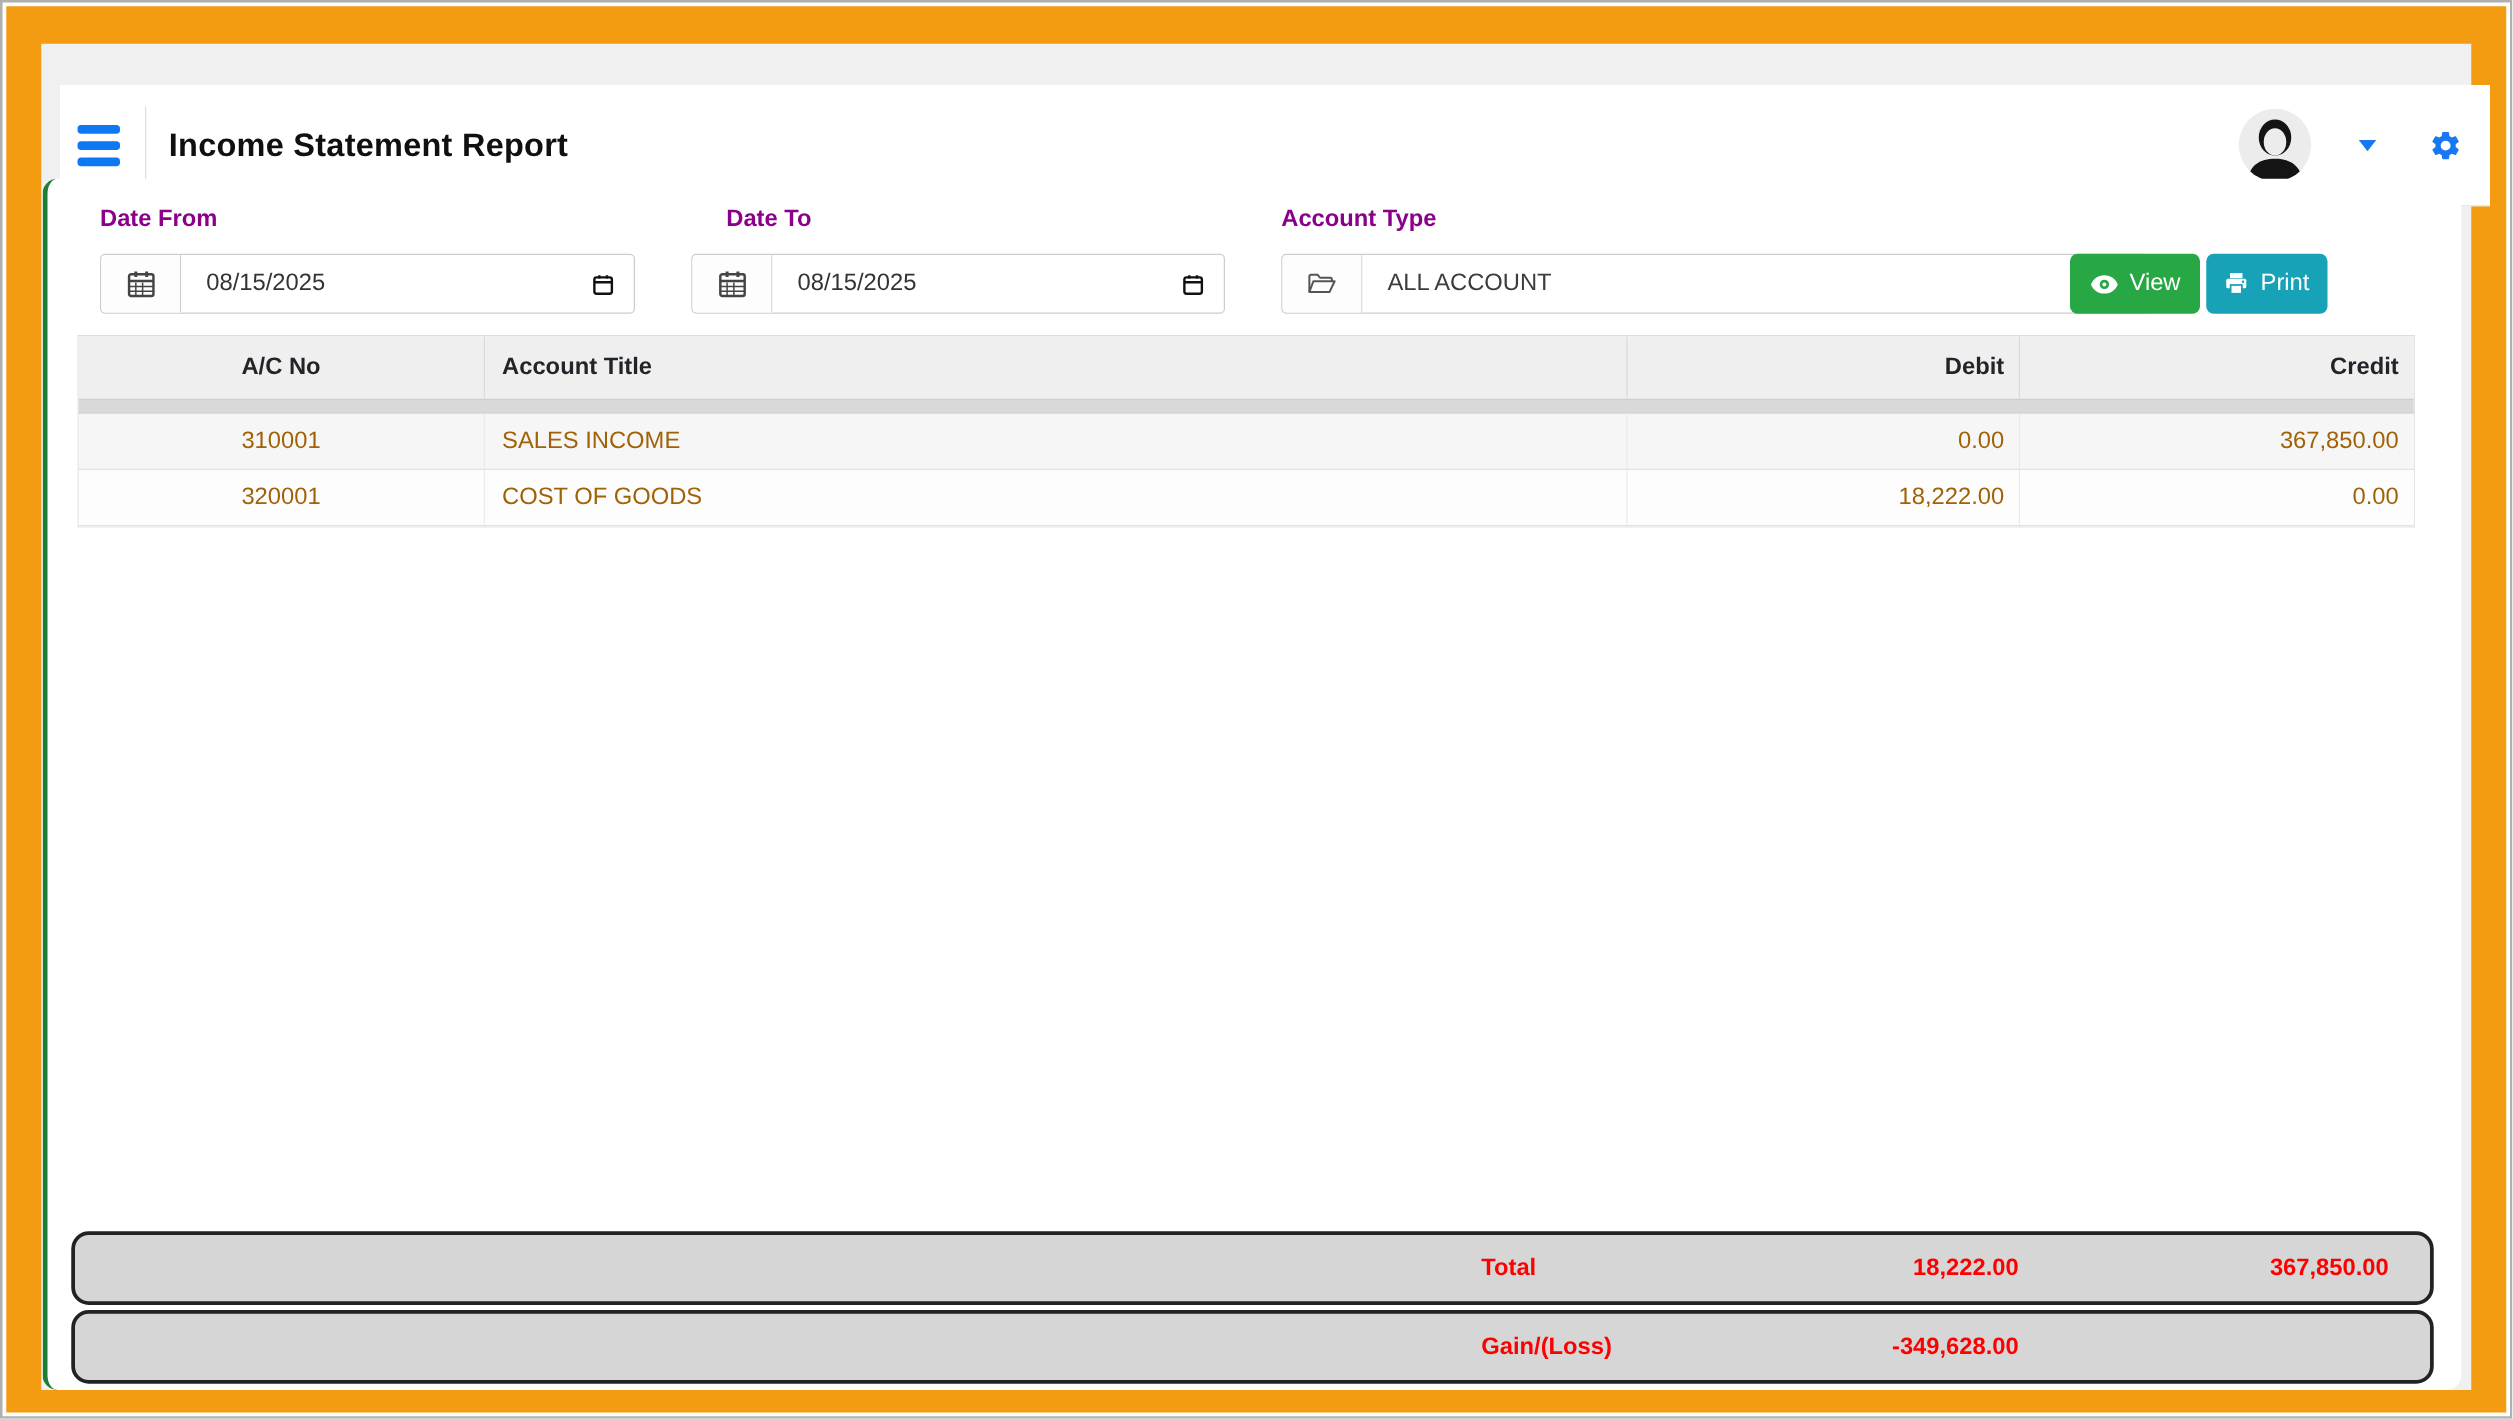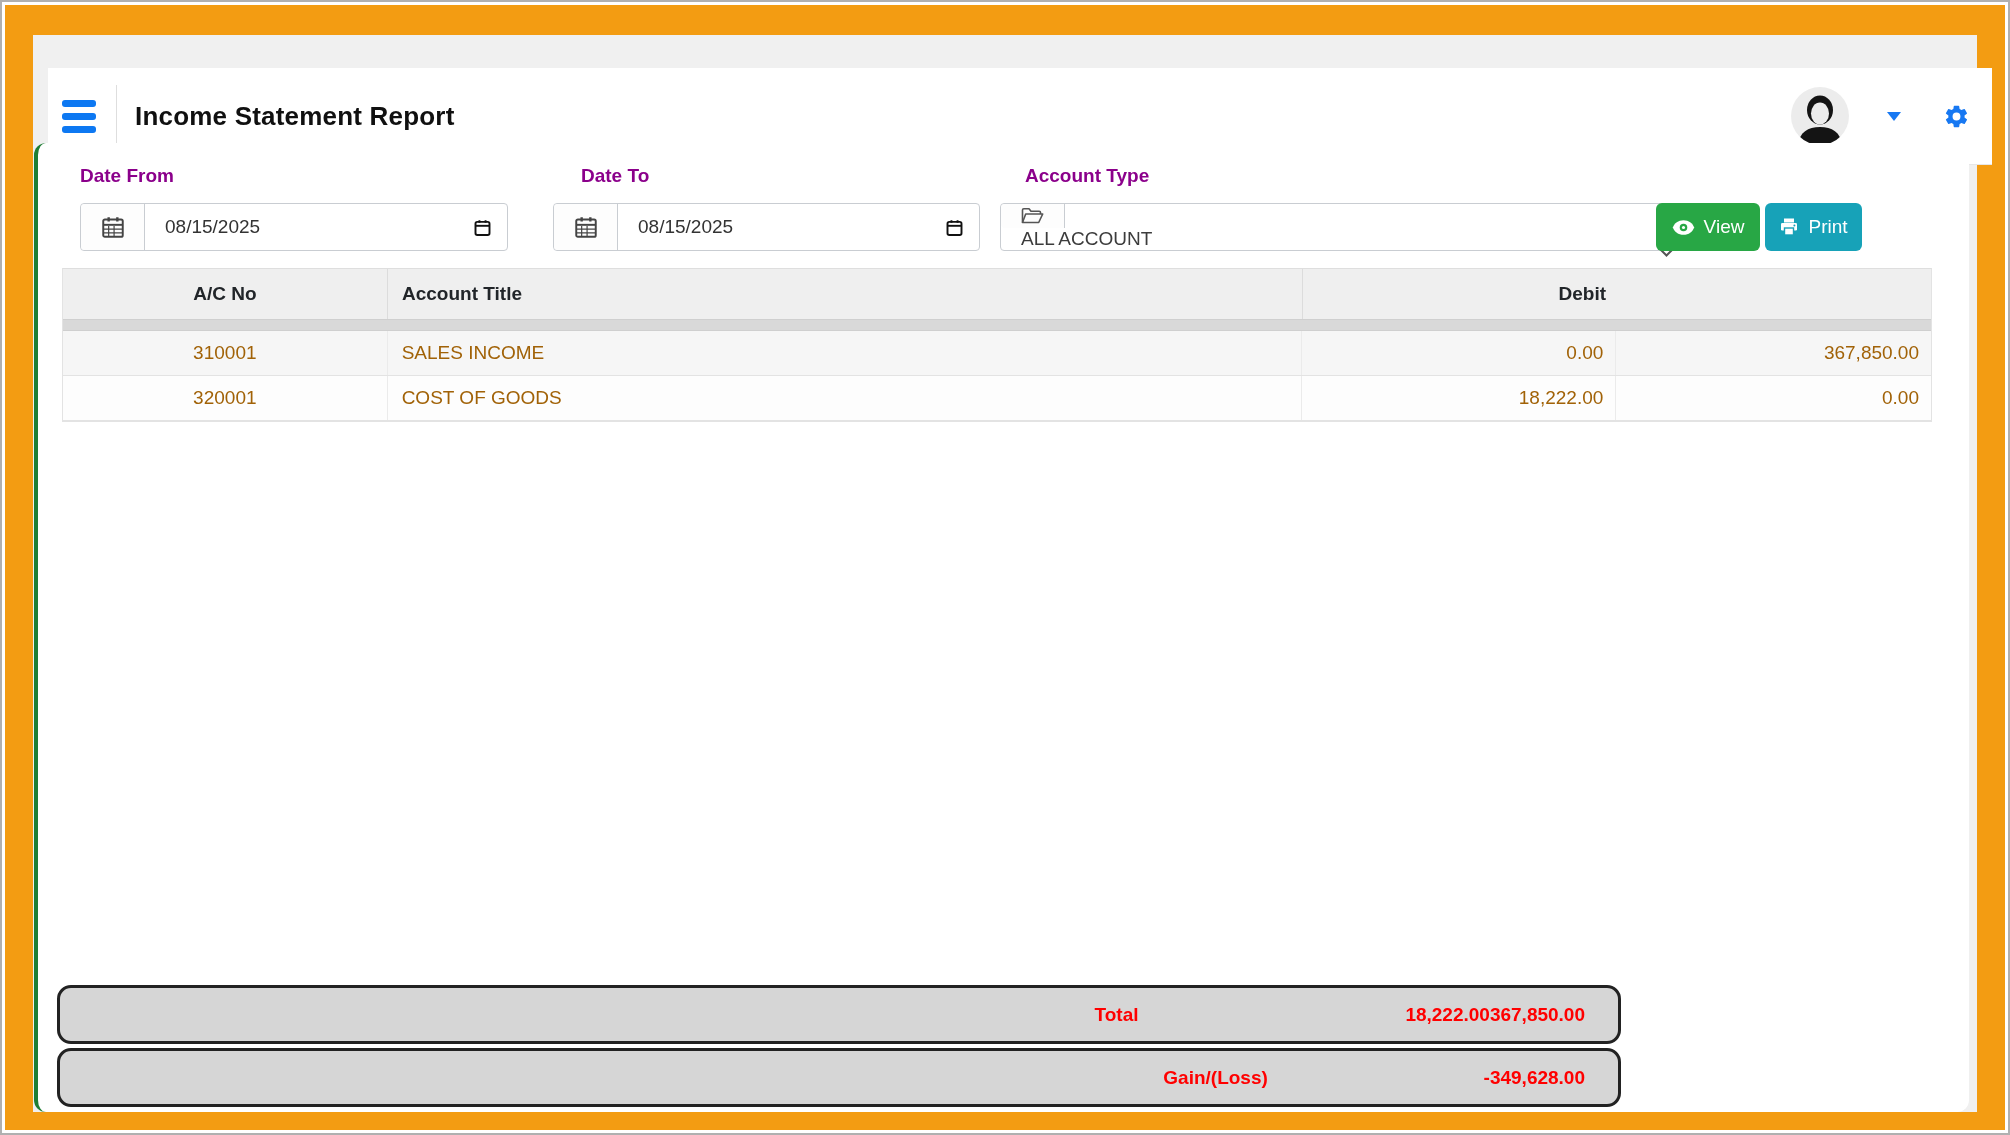--- a/index.html
+++ b/index.html
@@ -28,21 +28,21 @@
   .content { position:absolute; left:1px; top:108px; width:1935px; height:969px; background:#fff;
              border-left:4px solid #1e7e34; border-radius:12px; }
 
   .flt-label { position:absolute; top:22px; font-size:19px; font-weight:700; color:#8b008b; }
   .lbl-datefrom { left:42px; } .lbl-dateto { left:543px; } .lbl-acct { left:987px; }
 
   .input-group { position:absolute; top:60px; height:48px; display:flex; align-items:stretch;
                  border:1px solid #c9cdd2; border-radius:4px; background:#fff; }
   .grp-datefrom { left:42px;  width:428px; }
   .grp-dateto   { left:515px; width:427px; }
-  .grp-acct     { left:962px; width:694px;flex-direction:column; }
+  .grp-acct     { left:987px; width:694px; }
   .ig-prefix { width:64px; display:flex; align-items:center; justify-content:center;
                border-right:1px solid #c9cdd2; background:#fdfdfd; border-radius:4px 0 0 4px; }
   .ig-field  { flex:1; display:flex; align-items:center; position:relative; }
   .date-input { width:100%; height:100%; border:none; outline:none; background:transparent;
                 font-family:"Liberation Sans",sans-serif; font-size:19px; color:#333; padding:0 48px 0 20px; }
   .picker-ico { position:absolute; right:14px; top:13px; line-height:0; cursor:pointer; }
   .select-box { flex:1; display:flex; align-items:center; font-size:19px; color:#3c3c3c;
                 padding-left:20px; position:relative; cursor:pointer; }
   .select-chevron { position:absolute; right:18px; top:19px; line-height:0; }
 
@@ -64,21 +64,21 @@
   .tbody .trow:nth-child(odd)  { background:#f6f6f6; }
   .tbody .trow:nth-child(even) { background:#fdfdfd; }
   .tbody .cell { height:44px; display:flex; align-items:center; border-right:1px solid #ebebeb; color:#a16207; }
   .tbody .cell:last-child { border-right:none; }
   .col-ac     { width:325px; justify-content:center; }
   .col-title  { width:915px; padding-left:14px; }
   .col-debit  { width:315px; justify-content:flex-end; padding-right:12px; }
   .col-credit { width:315px; justify-content:flex-end; padding-right:12px; }
 
   
-  .sum-bar { position:absolute; left:19px; width:1564px; height:59px; background:#d6d6d6;
+  .sum-bar { position:absolute; left:19px; width:1890px; height:59px; background:#d6d6d6;
              border:3px solid #222; border-radius:14px; display:flex; align-items:center;
              font-size:19px; font-weight:700; color:#ff0000; }
   .bar-total { top:842px; } .bar-gain { top:905px; }
   .sum-spacer { width:1125px; }
   .sum-label  { width:240px; }
   .sum-debit  { width:190px; text-align:right; }
   .sum-credit { flex:1; text-align:right; padding-right:33px; }
 </style>
 </head>
 <body>
@@ -198,20 +198,21 @@
           </svg>
         </span>
         <span>Print</span>
       </button>
 
       <div class="table">
         <div class="trow thead">
           <div class="cell col-ac">A/C No</div>
           <div class="cell col-title">Account Title</div>
           <div class="cell col-debit">Debit</div>
+          <div class="cell col-credit">Credit</div>
         </div>
         <div class="sep-band"></div>
         <div class="tbody">
           <div class="trow">
             <div class="cell col-ac">310001</div>
             <div class="cell col-title">SALES INCOME</div>
             <div class="cell col-debit">0.00</div>
             <div class="cell col-credit">367,850.00</div>
           </div>
           <div class="trow">

